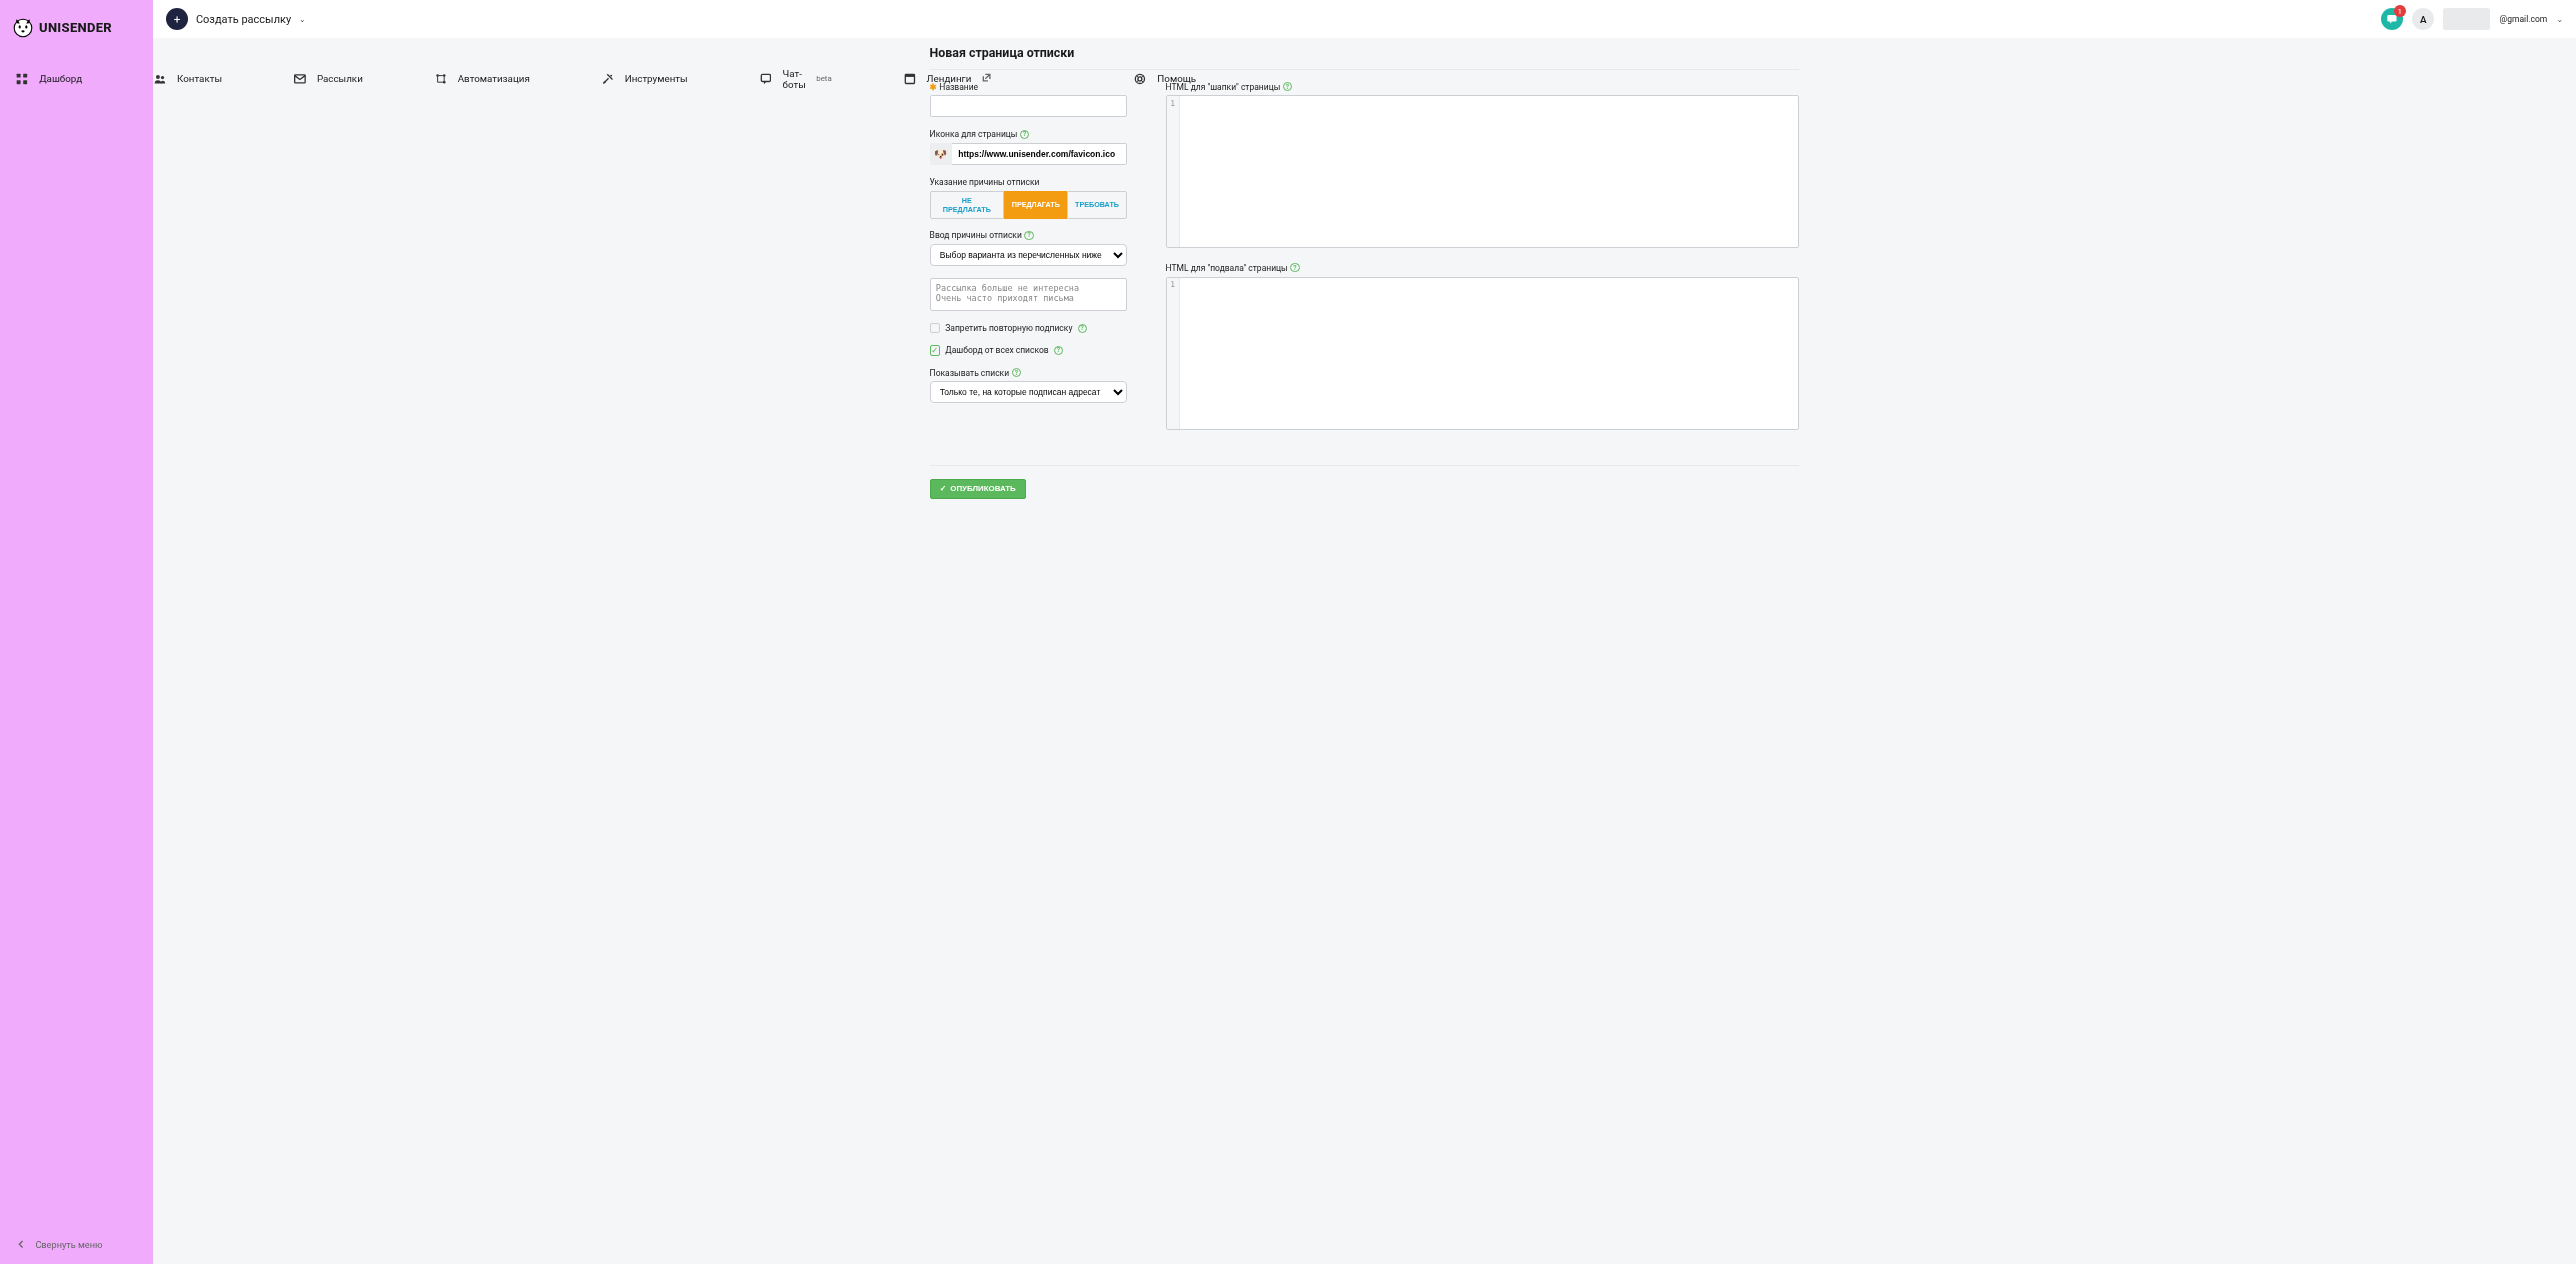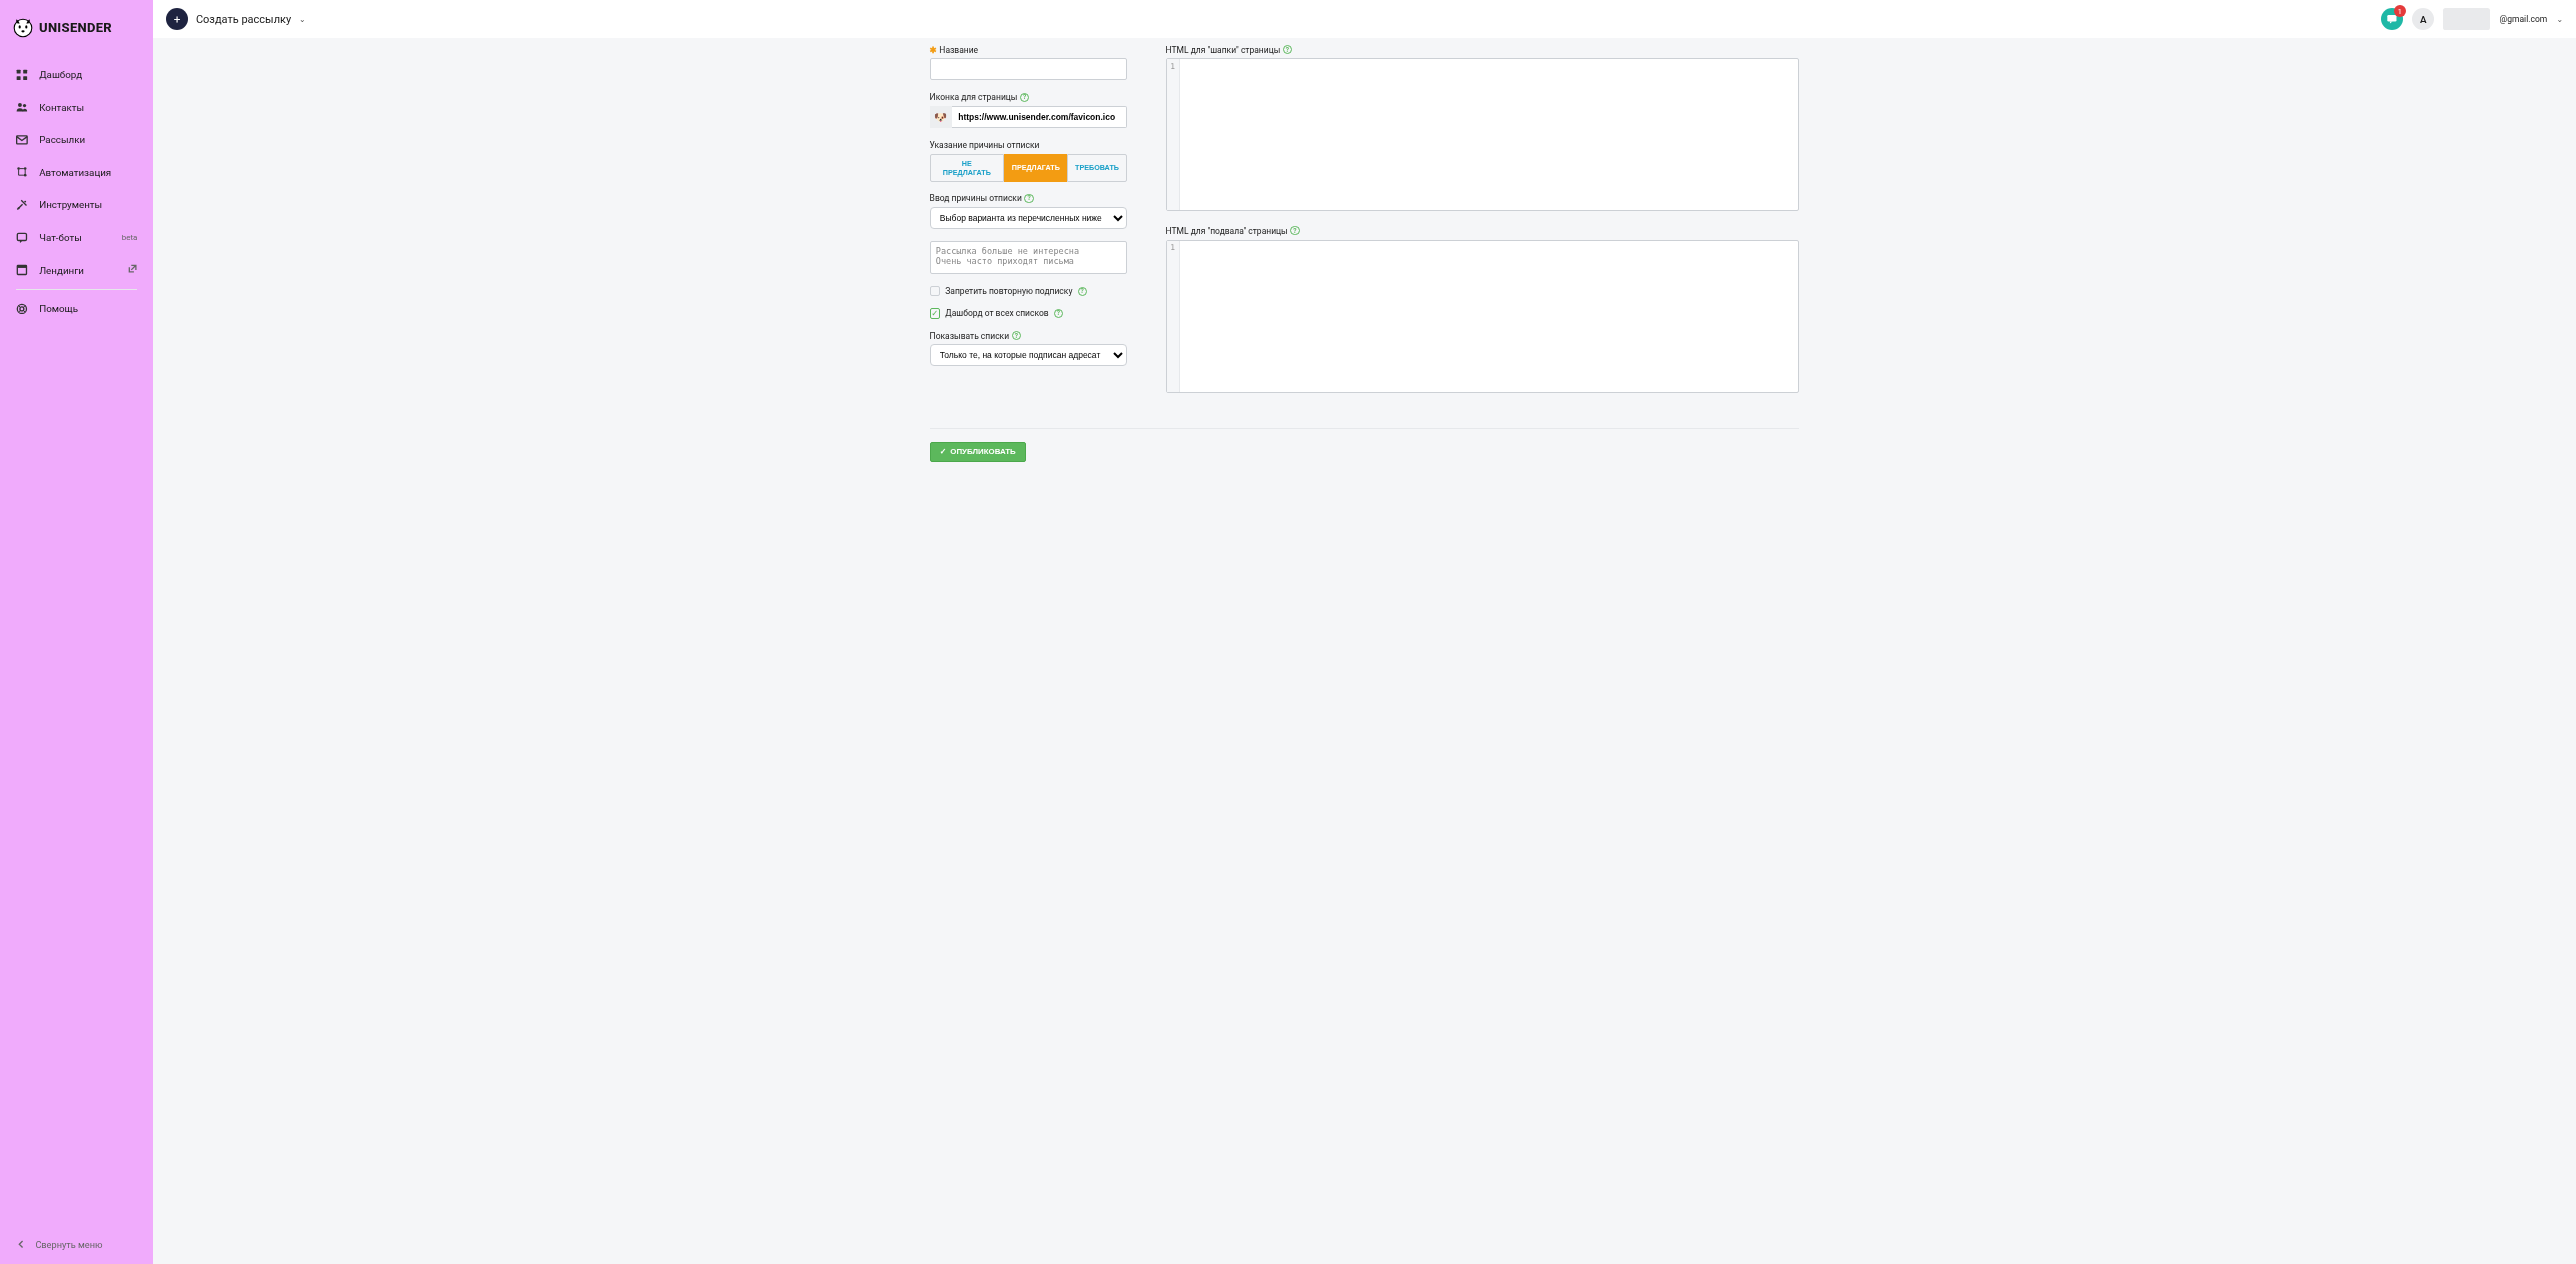--- a/index.html
+++ b/index.html
@@ -2,21 +2,21 @@
 <html style="font-size:10.5px"><head>
 <meta charset="utf-8">
 <style>
 * { box-sizing: border-box; margin: 0; padding: 0; }
 body { font-family: -apple-system, BlinkMacSystemFont, "Segoe UI", Roboto, Arial, sans-serif; background: #f5f6f8; color: #1a1a1a; font-size: 9.2px; }
 .app { display: flex; min-height: 100vh; }
 .sidebar { width: 153px; background: #f0abfc; display: flex; flex-direction: column; padding-top: 10px; }
 .logo-row { display: flex; align-items: center; gap: 5.2px; padding: 6.6px 11.8px 13px; }
 .logo-dog { width: 22px; height: 22px; }
 .logo-text { font-weight: 800; font-size: 13px; letter-spacing: 0.3px; }
-.nav { display: flex; flex-direction: column; padding: 6.6px 0; }
+.nav { display: flex; padding: 6.6px 0; gap: 40px; }
 .nav-item { display: flex; align-items: center; gap: 10.5px; padding: 9.8px 15.7px; cursor: pointer; font-size: 9.8px; }
 .nav-icon { width: 13px; height: 13px; display: inline-flex; align-items: center; justify-content: center; color: #333; }
 .nav-label { flex: 1; }
 .nav-badge { font-size: 7.9px; color: #666; }
 .ext-icon { color: #666; }
 .nav-divider { height: 0.7px; background: #e6e8eb; margin: 2.6px 15.7px; }
 .collapse-row { margin-top: auto; display: flex; align-items: center; gap: 9.2px; padding: 13px 15.7px; cursor: pointer; color: #666; text-align: center; }
 .main-wrap { flex: 1; display: flex; flex-direction: column; }
 .topbar { height: 38px; background: #fff; display: flex; align-items: center; padding: 0 13px; gap: 9.2px; }
 .create-btn { display: flex; align-items: center; gap: 7.9px; cursor: pointer; }
@@ -190,20 +190,21 @@
           </span>
         <span class="red-dot">1</span>
       </div>
       <span class="avatar">A</span>
       <span class="email-block"></span>
       <span class="email-text">@gmail.com</span>
       <span class="chev">⌄</span>
     </div>
 
     <div class="content">
+      <h1 class="page-title">Новая страница отписки</h1>
 
       <div class="form-grid">
         <div class="left-col">
           <div>
             <div class="field-label">
                 <span class="req">✱</span>
                 <span>Название</span>
               </div>
             <input class="text-input" style="">
           </div>

